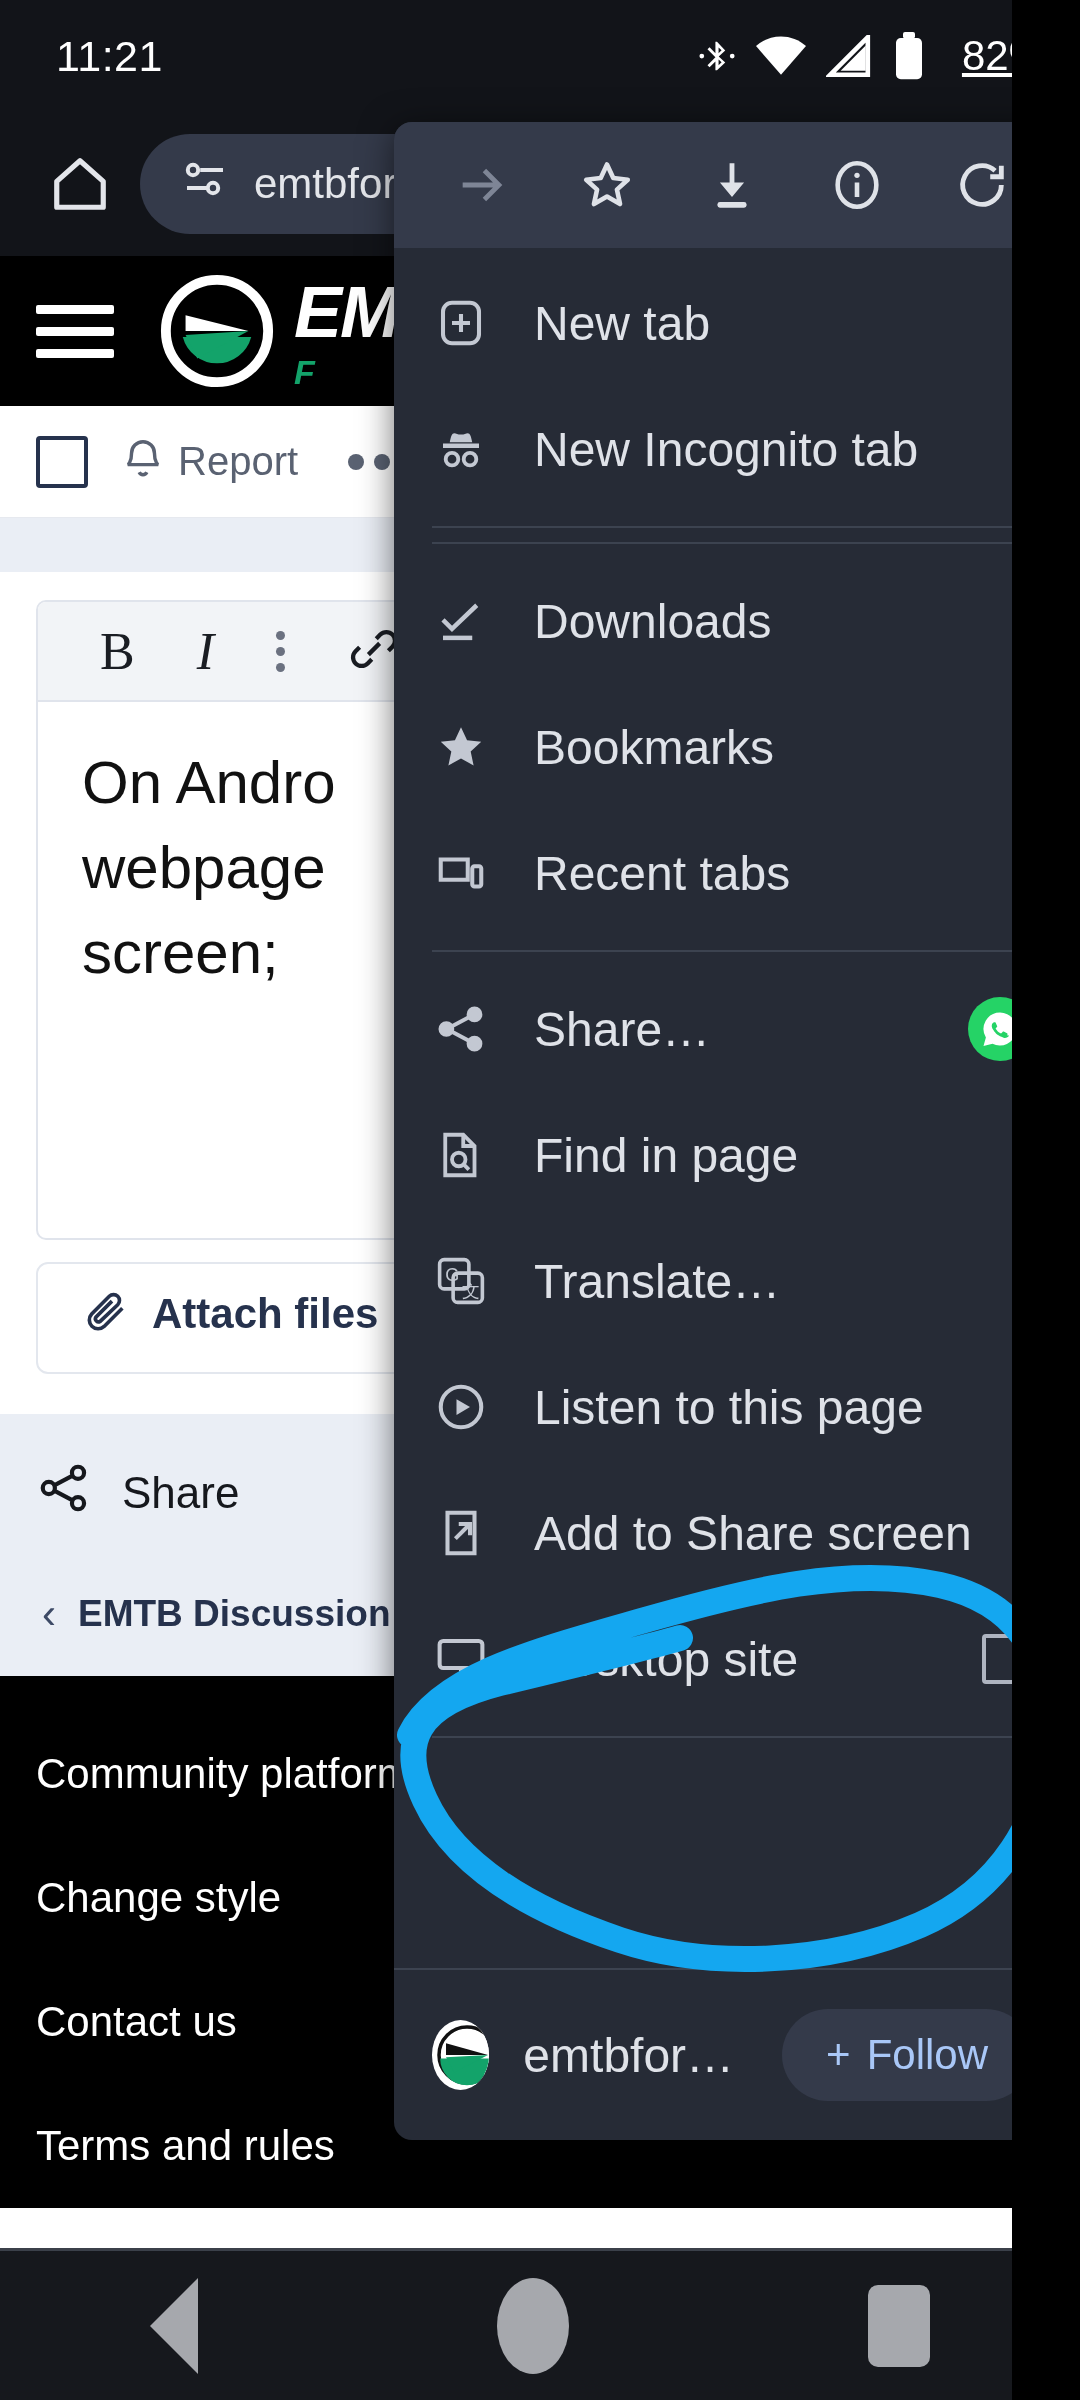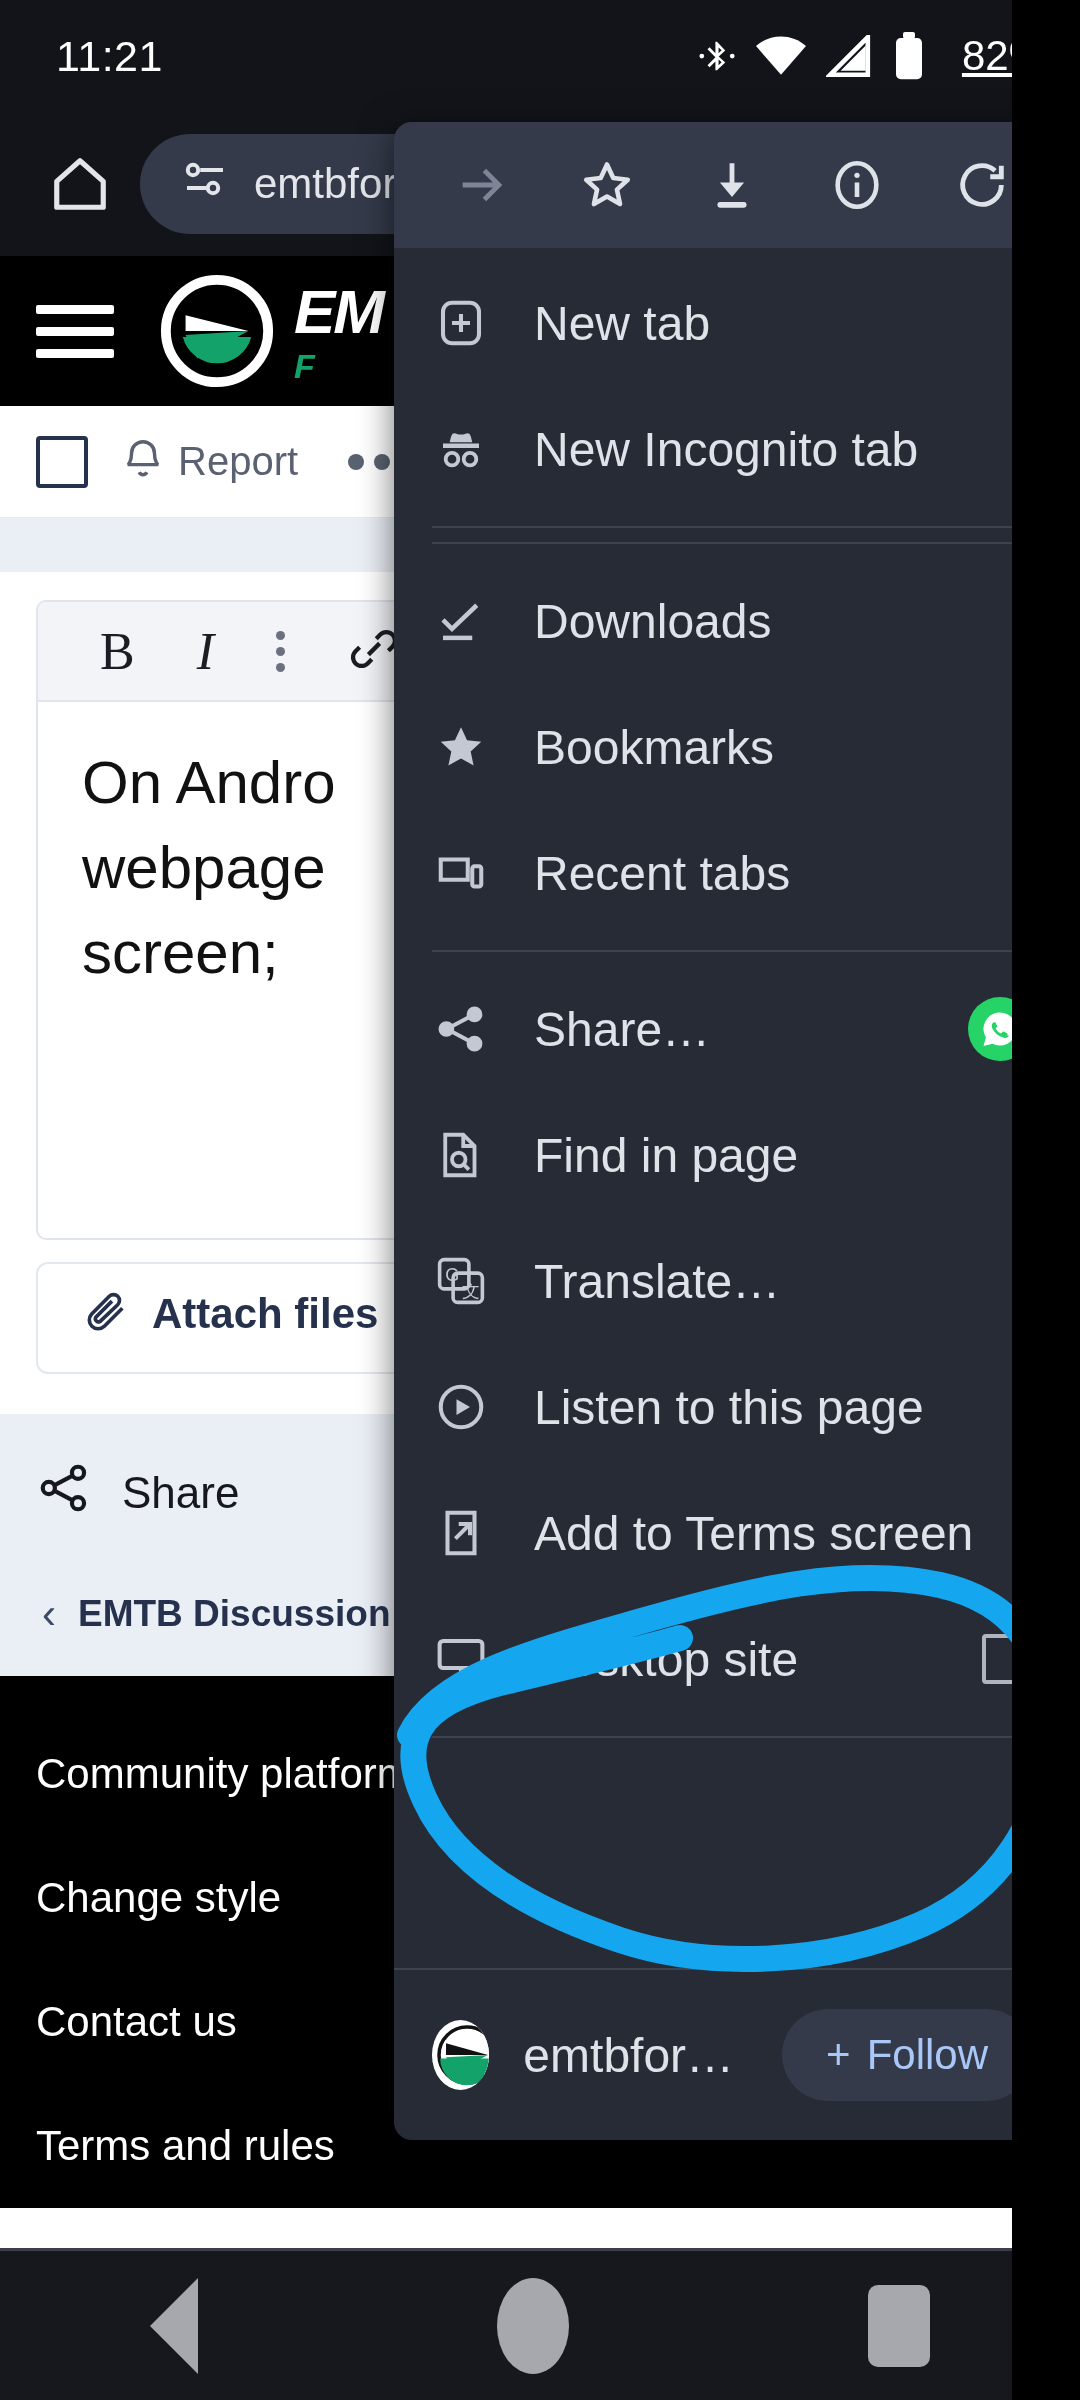--- a/index.html
+++ b/index.html
@@ -37,21 +37,21 @@
 
   
   .webpage{ position:absolute; top:256px; left:0; width:1080px; height:2000px; background:#fff; }
   .site-header{
     height:150px; background:#000; display:flex; align-items:center; padding-left:36px; gap:44px;
   }
   .hamburger{ width:78px; display:flex; flex-direction:column; gap:13px; }
   .hamburger span{ display:block; height:9px; background:#fff; border-radius:2px; }
   .site-logo{ display:flex; align-items:center; gap:18px; }
   .logo-mark{ width:118px; height:118px; position:relative; }
-  .logo-word{ color:#fff; font-size:62px; font-weight:bold; font-style:italic; letter-spacing:-2px;}
+  .logo-word{ color:#fff; font-size:72px; font-weight:bold; font-style:italic; letter-spacing:-2px;}
   .logo-sub{ color:#13a36a; font-size:34px; font-weight:bold; font-style:italic; }
 
   .report-bar{
     height:112px; background:#fff; display:flex; align-items:center;
     padding-left:36px; gap:34px; color:#5a6272; font-size:40px;
     border-bottom:1px solid #e6e9ef;
   }
   .chkbox{ width:52px; height:52px; border:4px solid #26324d; border-radius:4px; }
   .report-lbl{ display:flex; align-items:center; gap:14px; }
   .dots{ display:flex; align-items:center; gap:10px; margin-left:16px; }
@@ -452,21 +452,21 @@
       </div>
 
       <div class="mrow">
         <span class="mi">
           <svg width="54" height="54" viewBox="0 0 24 24" fill="none" stroke="#c3c8d2" stroke-width="1.8">
               <path d="M6 3h12v18H6z"></path>
               <path d="M9.5 14.5 16 8"></path>
               <path d="M11 8h5v5"></path>
             </svg>
         </span>
-        <span class="ml">Add to Terms screen</span>
+        <span class="ml">Add to Share screen</span>
       </div>
 
       <div class="mrow">
         <span class="mi">
           <svg width="54" height="54" viewBox="0 0 24 24" fill="none" stroke="#c3c8d2" stroke-width="1.8">
               <rect x="2.5" y="4" width="19" height="12" rx="1.6"></rect>
               <path d="M9 20h6M12 16v4"></path>
             </svg>
         </span>
         <span class="ml">Desktop site</span>

